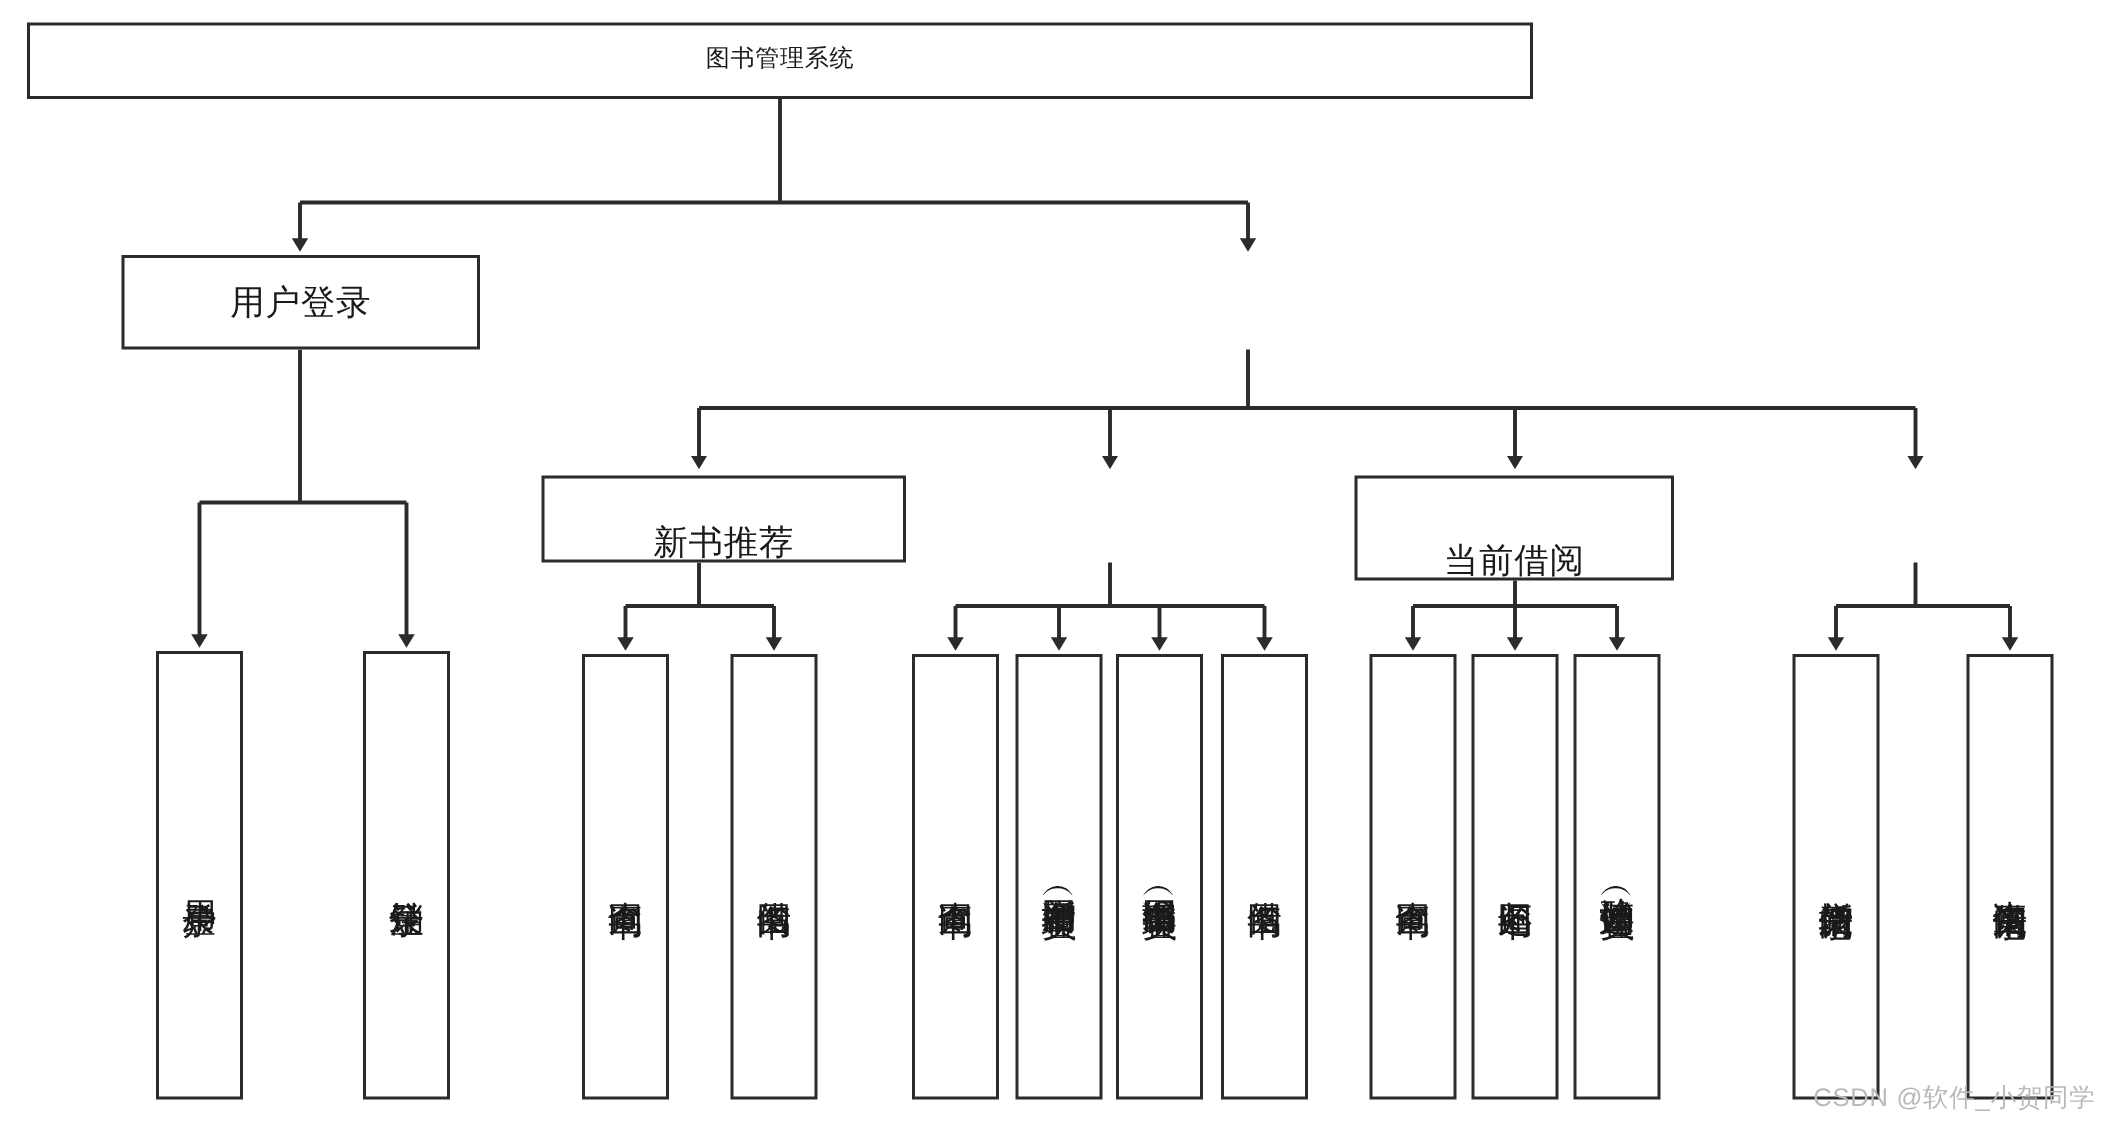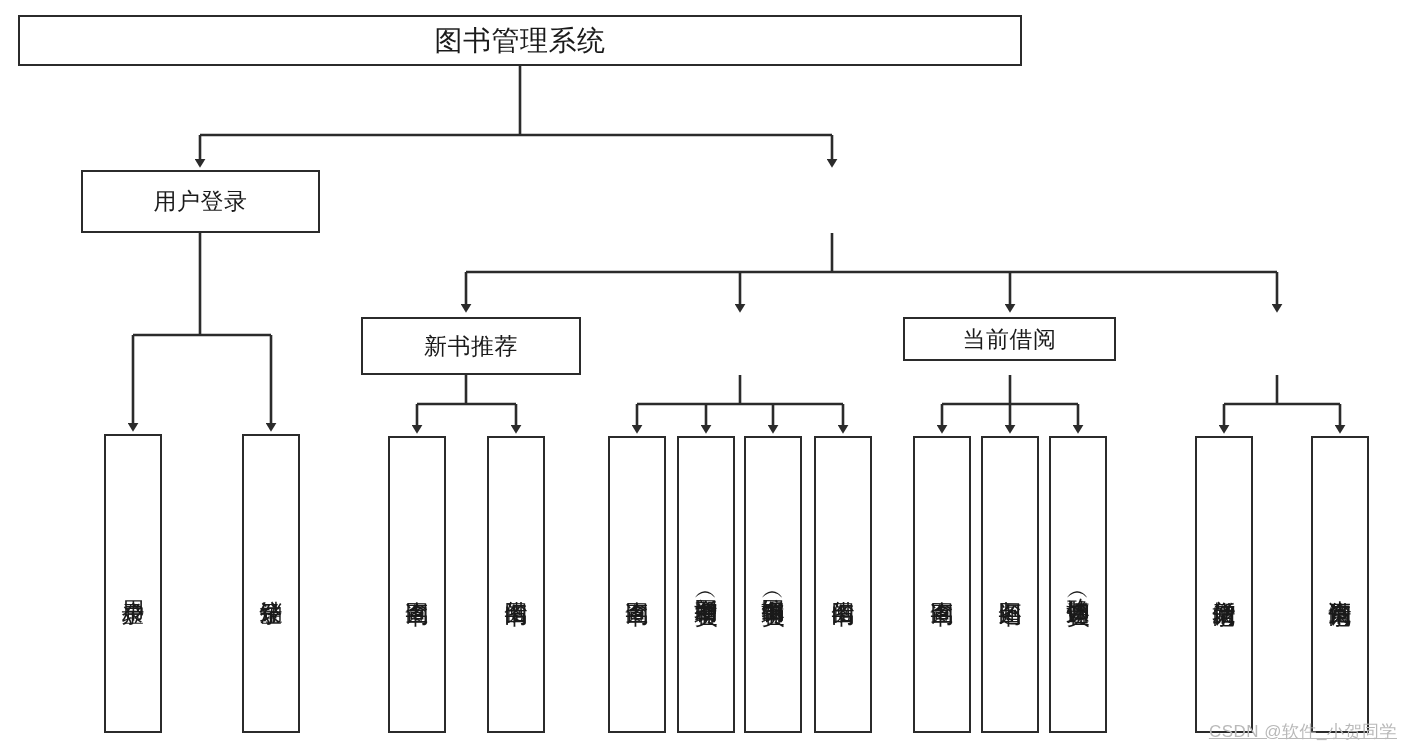--- a/index.html
+++ b/index.html
@@ -39,21 +39,21 @@
     display: block;
     text-align: center;
     line-height: 1.06;
     letter-spacing: 0.5px;
   }
   .node.horizontal .label {
     writing-mode: horizontal-tb;
     font-size: 23px;
   }
   .node.root .label {
-    font-size: 28px;
+    font-size: 16px;
   }
   .node.vertical .label {
     writing-mode: vertical-rl;
     text-orientation: upright;
     font-size: 23px;
     line-height: 1.0;
     letter-spacing: 1px;
     height: auto;
     max-height: 100%;
   }
@@ -64,21 +64,20 @@
   }
   #watermark {
     position: absolute;
     right: 8px;
     bottom: 4px;
     font-size: 17px;
     color: #b9b9b9;
     letter-spacing: 0.5px;
     white-space: nowrap;
     font-family: "Liberation Sans", "DejaVu Sans", sans-serif;
-    text-decoration: underline;
   }
 </style>
 </head>
 <body>
 
 <div id="diagram-root">
 
   <svg class="edges" viewBox="0 0 1405 747">
     <defs>
       <marker id="arrow" markerWidth="9" markerHeight="11" refX="1.2" refY="5.5" orient="auto" markerUnits="userSpaceOnUse">
@@ -130,24 +129,24 @@
   </svg>
 
   <div class="node horizontal root" style="left:18px; top:15px; width:1004px; height:51px;">
     <span class="label">图书管理系统</span>
   </div>
 
   <div class="node horizontal" style="left:81px; top:170px; width:239px; height:63px;">
     <span class="label">用户登录</span>
   </div>
 
-  <div class="node horizontal" style="left:361px; top:317px; width:220px; height:58px;">
+  <div class="node horizontal" style="left:361px; top:317px; width:243px; height:58px;align-items:flex-end;">
     <span class="label">新书推荐</span>
   </div>
-  <div class="node horizontal" style="left:903px; top:317px; width:213px; height:44px;">
+  <div class="node horizontal" style="left:903px; top:317px; width:213px; height:70px;align-items:flex-end;">
     <span class="label">当前借阅</span>
   </div>
 
   <div class="node vertical" style="left:104px; top:434px; width:58px; height:299px;">
     <span class="label">用户登录</span>
   </div>
   <div class="node vertical" style="left:242px; top:434px; width:58px; height:299px;">
     <span class="label">注销登录</span>
   </div>
 

